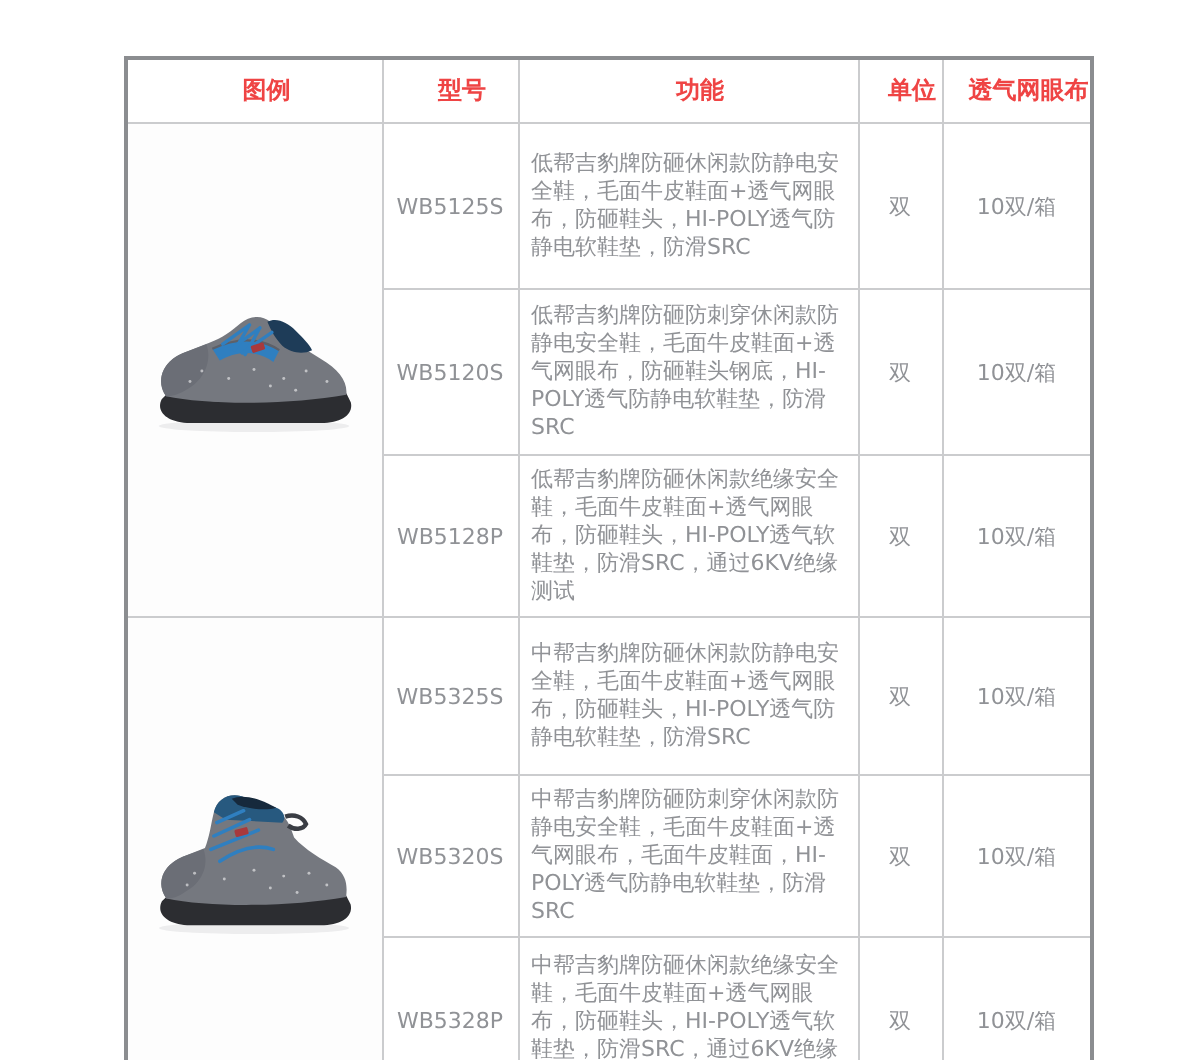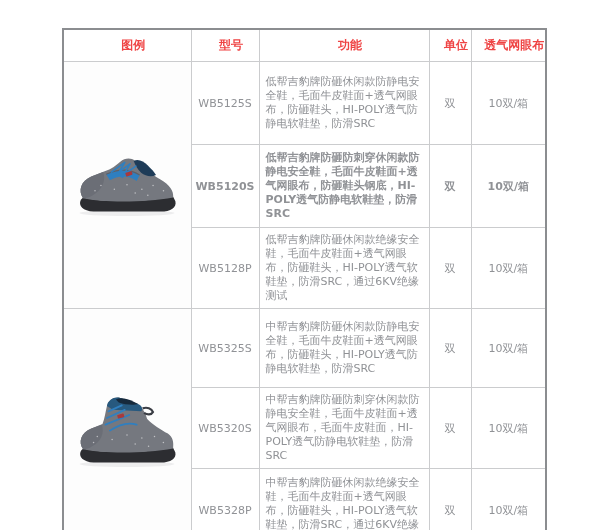--- a/index.html
+++ b/index.html
@@ -16,21 +16,21 @@
   .spec th,.spec td{
     border:1px solid #cbccce;
     color:#909296;font-size:11px;text-align:center;vertical-align:middle;
     padding:0;overflow:hidden;
   }
   .spec th{
     height:31px;font-size:12px;font-weight:bold;color:#ef4444;background:#ffffff;padding-left:12px;
   }
   .spec td.fn{text-align:left;padding:5px 6px;line-height:14px;}
   .spec tr.r1 td{height:72px;}
-  .spec tr.r2 td{height:72px;font-weight:bold;}
+  .spec tr.r2 td{height:72px;}
   .spec tr.r3 td{height:66px;}
   .spec tr.r4 td{height:68px;}
   .spec tr.r5 td{height:70px;}
   .spec tr.r6 td{height:73px;}
   .spec tr.group-start td{border-top-color:#9c9da0;margin-left:32px;}
   td.img-cell{background:#fdfdfd;}
   .shoe-wrap{display:flex;align-items:center;justify-content:center;width:100%;height:100%;}
 </style>
 </head>
 <body>

